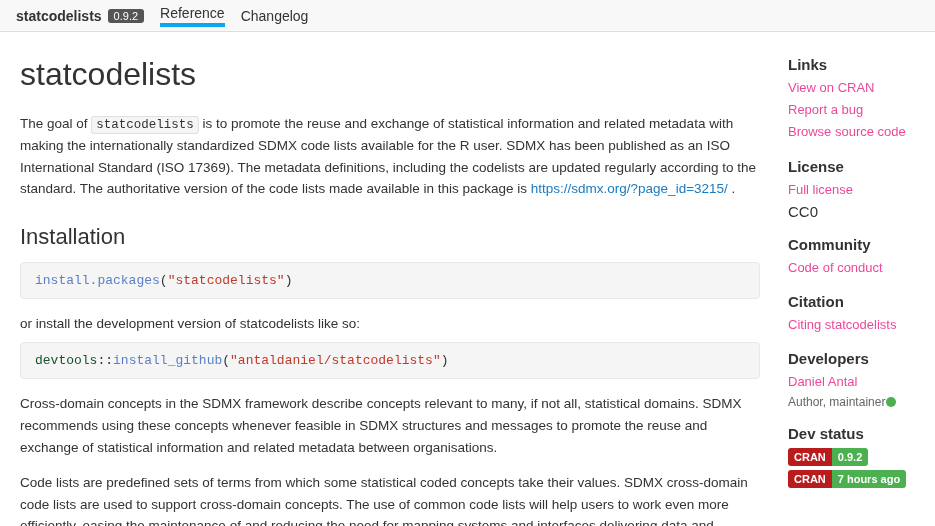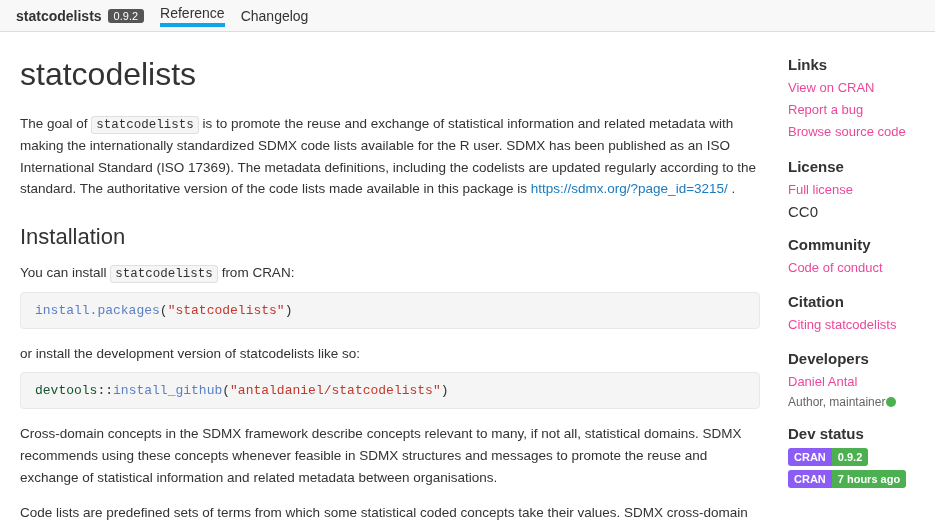--- a/index.html
+++ b/index.html
@@ -157,21 +157,21 @@
       display: inline-flex;
       align-items: center;
       border-radius: 3px;
       overflow: hidden;
       font-size: 11px;
       font-weight: bold;
       margin-bottom: 4px;
       height: 18px;
     }
     .badge-left {
-      background: #8b5cf6;
+      background: #b91c1c;
       color: #fff;
       padding: 0 6px;
       height: 100%;
       display: flex;
       align-items: center;
     }
     .badge-right-green {
       background: #4caf50;
       color: #fff;
       padding: 0 6px;
@@ -215,25 +215,20 @@
     <p class="intro-text">
       <span>The goal of </span>
       <code>statcodelists</code>
       <span> is to promote the reuse and exchange of statistical information and related metadata with making the internationally standardized SDMX code lists available for the R user. SDMX has been published as an ISO International Standard (ISO 17369). The metadata definitions, including the codelists are updated regularly according to the standard. The authoritative version of the code lists made available in this package is </span>
       <a href="#">https://sdmx.org/?page_id=3215/</a>
       <span>.</span>
     </p>
 
     <h2>Installation</h2>
 
-    <p class="install-text">
-      <span>You can install </span>
-      <code>statcodelists</code>
-      <span> from CRAN:</span>
-    </p>
 
     <div class="code-block">
       <span class="fn">install.packages</span><span>(</span><span class="str">"statcodelists"</span><span>)</span>
     </div>
 
     <p class="install-text">
       <span>or install the development version of statcodelists like so:</span>
     </p>
 
     <div class="code-block">

